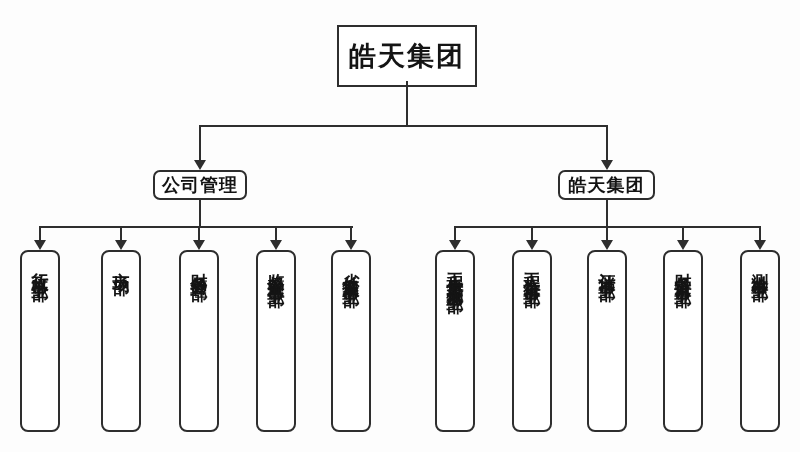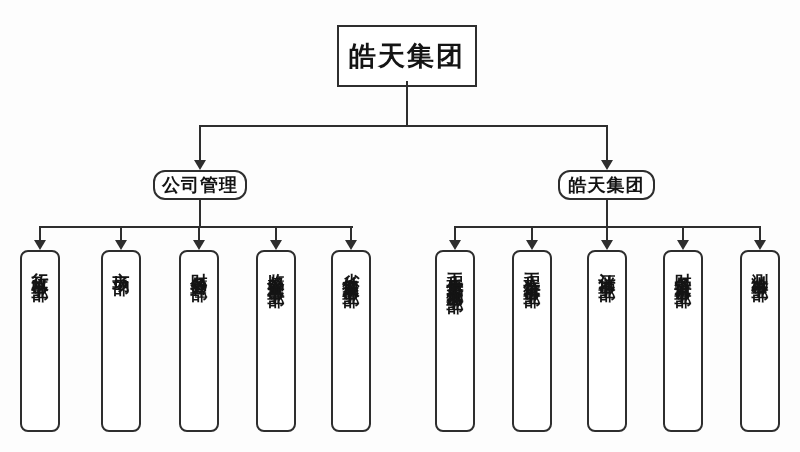--- a/index.html
+++ b/index.html
@@ -13,21 +13,21 @@
     height: 452px;
     background: #fdfdfd;
     overflow: hidden;
     color: #141414;
   }
   .node {
     position: absolute;
     box-sizing: border-box;
     background: #ffffff;
     border: 2px solid #2e2e2e;
-    border-radius: 12px;
+    border-radius: 7px;
     display: flex;
     align-items: center;
     justify-content: center;
     font-weight: bold;
     color: #141414;
   }
   .root-node {
     left: 337px; top: 25px; width: 140px; height: 62px;
     font-size: 27px; letter-spacing: 2px;
     border-width: 2.5px; border-radius: 0;

